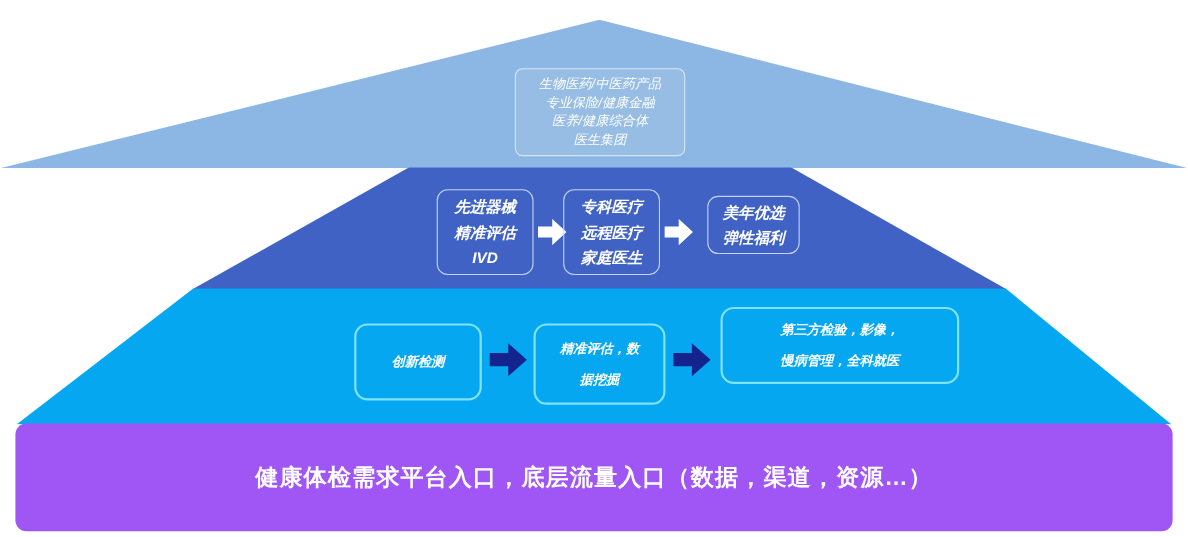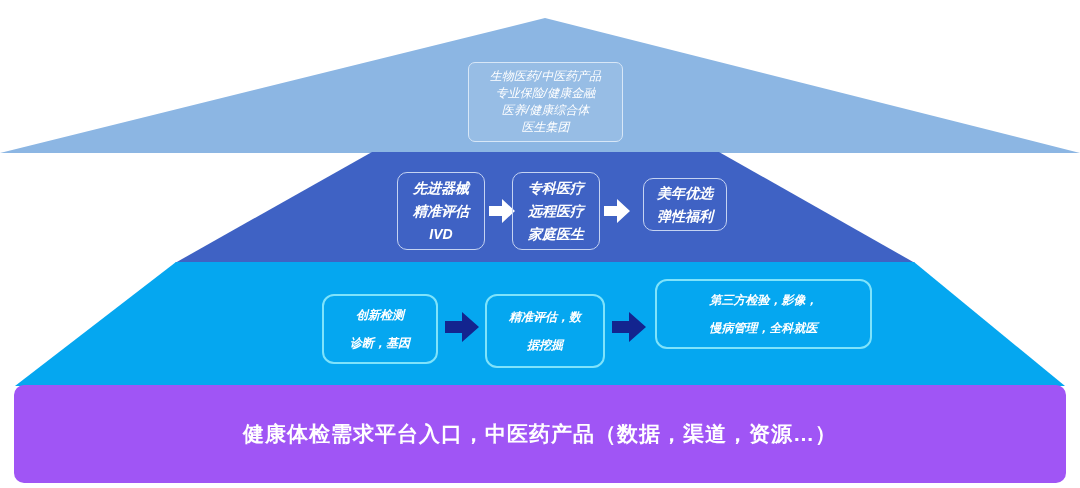--- a/index.html
+++ b/index.html
@@ -201,21 +201,20 @@
     </svg>
   </div>
 
   <div class="box t2-box" id="t2-box-2">
     <span class="line">美年优选</span>
     <span class="line">弹性福利</span>
   </div>
 
   <div class="box t3-box" id="t3-box-0">
     <span class="line">创新检测</span>
-    <span class="line">诊断，基因</span>
   </div>
 
   <div class="arrow" id="t3-arrow-0">
     <svg width="34" height="30" viewBox="0 0 34 30">
       <path d="M0 9 H17 V0 L34 15 L17 30 V21 H0 Z" fill="#13248f"></path>
     </svg>
   </div>
 
   <div class="box t3-box" id="t3-box-1">
     <span class="line">精准评估，数</span>
@@ -227,16 +226,16 @@
       <path d="M0 9 H17 V0 L34 15 L17 30 V21 H0 Z" fill="#13248f"></path>
     </svg>
   </div>
 
   <div class="box t3-box" id="t3-box-2">
     <span class="line">第三方检验，影像，</span>
     <span class="line">慢病管理，全科就医</span>
   </div>
 
   <div class="base-bar">
-    <span class="base-bar-label">健康体检需求平台入口，中医药产品（数据，渠道，资源…）</span>
+    <span class="base-bar-label">健康体检需求平台入口，底层流量入口（数据，渠道，资源…）</span>
   </div>
 
 </div>
 
 </body></html>

